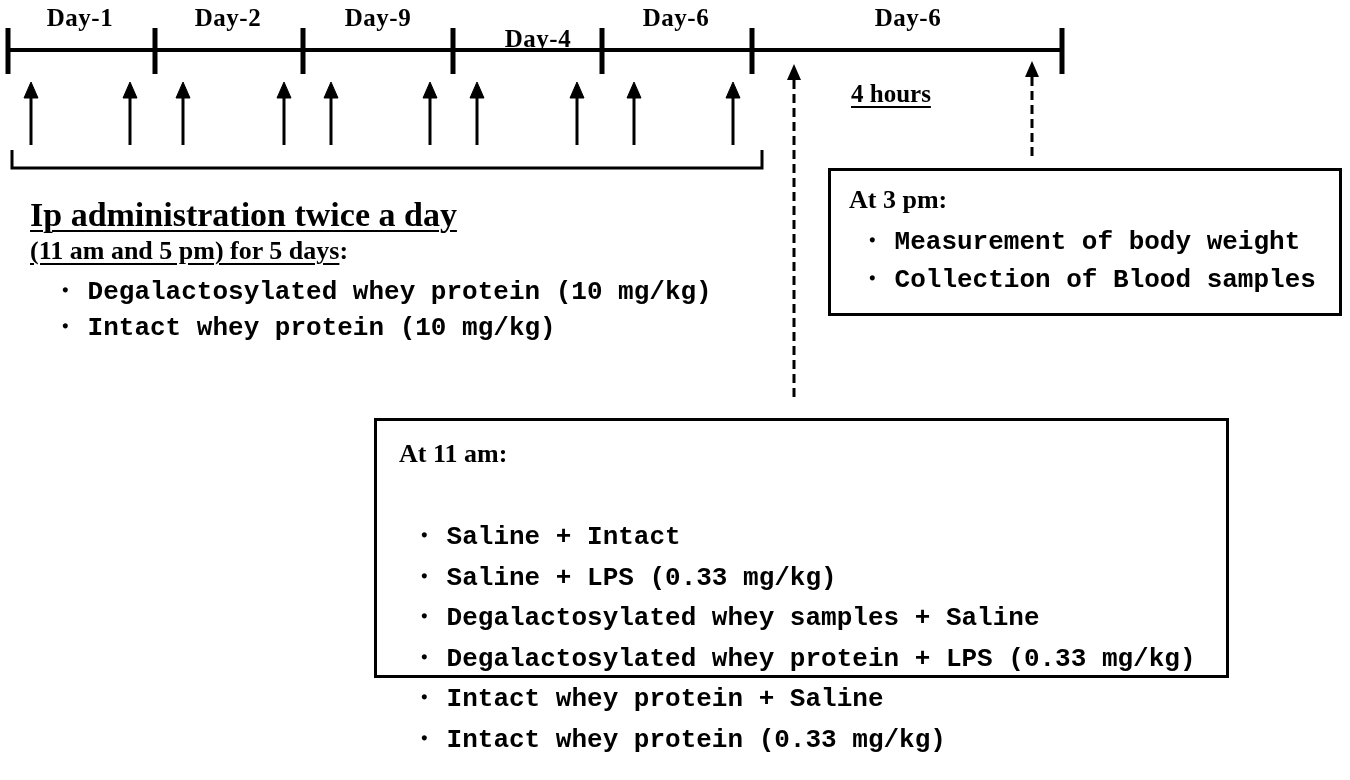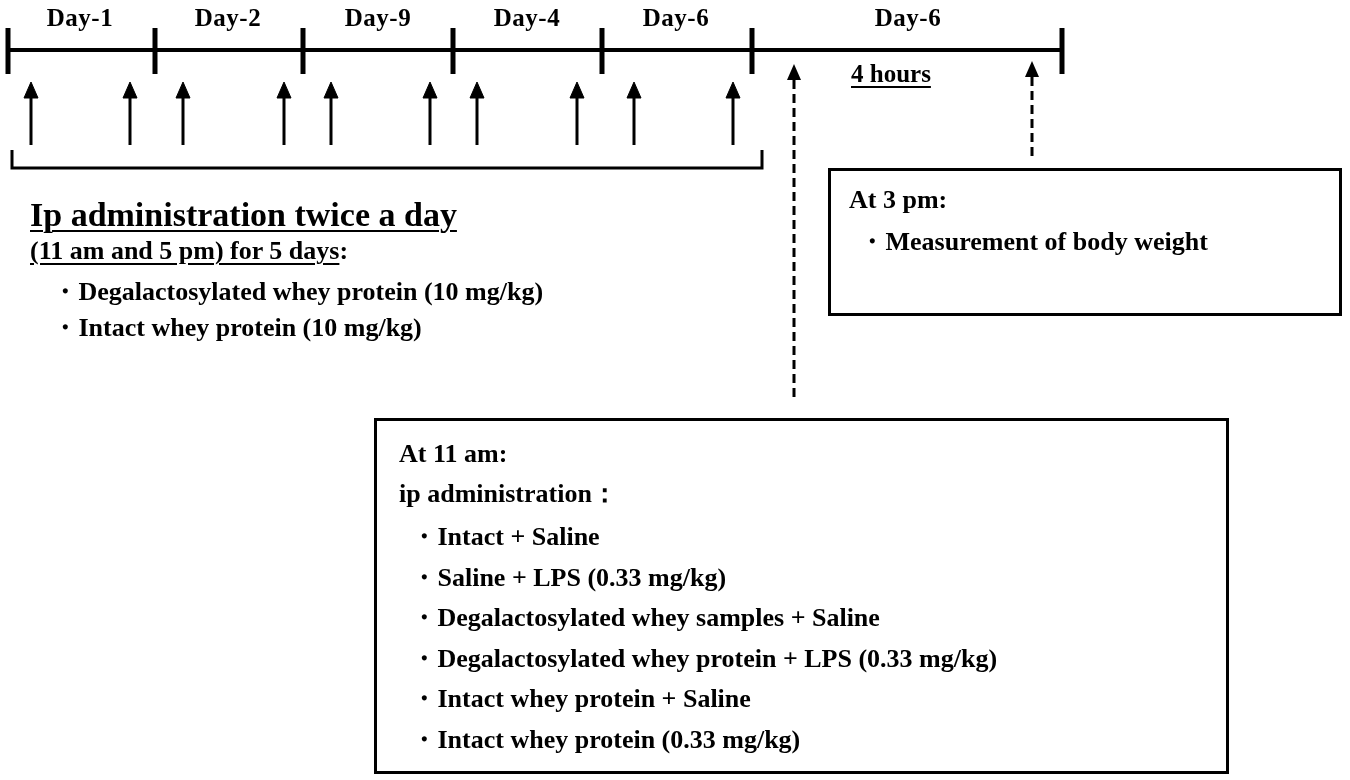--- a/index.html
+++ b/index.html
@@ -5,21 +5,21 @@
   html, body { margin:0; padding:0; background:#ffffff; }
   body { width:1350px; height:780px; position:relative; overflow:hidden;
          font-family:"Liberation Serif","DejaVu Serif",serif; color:#000; font-weight:bold; }
   svg.lines { position:absolute; left:0; top:0; width:1350px; height:780px; }
   .day-label { position:absolute; top:4px; font-size:25px; text-align:center; letter-spacing:0.5px; }
   .t { position:absolute; white-space:nowrap; }
   .ul { text-decoration:underline; text-decoration-thickness:2px; text-underline-offset:4px; }
   .box { position:absolute; border:3px solid #000; box-sizing:border-box; background:#fff; }
   .box-line { position:absolute; white-space:nowrap; font-size:26px; line-height:34px; }
   .bullet { display:inline-block; width:20px; text-align:center; }
-  .b-item { display:block; white-space:nowrap; }
+  .b-item { display:block; white-space:nowrap;font-family:Liberation Mono, monospace; }
 </style>
 </head>
 <body>
 
 <svg class="lines" viewBox="0 0 1350 780">
   <defs>
     <marker id="ah" markerWidth="10" markerHeight="12" refX="5" refY="2" orient="auto-start-reverse" markerUnits="userSpaceOnUse"></marker>
   </defs>
 
   <line x1="8" y1="50" x2="1062" y2="50" stroke="#000" stroke-width="4"></line>
@@ -86,48 +86,48 @@
 
   <g>
     <line x1="1032" y1="77" x2="1032" y2="157" stroke="#000" stroke-width="3" stroke-dasharray="9,5"></line>
     <polygon points="1025,77 1039,77 1032,61" fill="#000"></polygon>
   </g>
 </svg>
 
 <div class="day-label" style="left:30px; width:100px;text-align:center;">Day-1</div>
 <div class="day-label" style="left:178px; width:100px;">Day-2</div>
 <div class="day-label" style="left:328px; width:100px;">Day-9</div>
-<div class="day-label" style="left:477px; width:100px;">Day-4</div>
+<div class="day-label" style="left:488px; width:100px;margin-top:21px;">Day-4</div>
 <div class="day-label" style="left:626px; width:100px;">Day-6</div>
 <div class="day-label" style="left:858px; width:100px;">Day-6</div>
 
-<div class="t ul" style="left:851px; top:60px; font-size:25px;">4 hours</div>
+<div class="t ul" style="left:851px; top:80px; font-size:25px;">4 hours</div>
 
 <div>
   <div class="t ul" style="left:30px; top:196px; font-size:34px;">Ip administration  twice a day</div>
   <div class="t" style="left:30px; top:236px; font-size:26px;">
     <span class="ul">(11 am and 5 pm)  for 5 days</span><span>:</span>
   </div>
   <div class="t" style="left:52px; top:274px; font-size:26px; line-height:36px;">
     <span class="b-item"><span class="bullet">・</span> <span>Degalactosylated whey protein  (10 mg/kg)</span></span>
     <span class="b-item"><span class="bullet">・</span> <span>Intact whey protein  (10 mg/kg)</span></span>
   </div>
 </div>
 
 <div class="box" style="left:828px; top:168px; width:514px; height:148px;">
   <div class="box-line" style="left:18px; top:12px;">At 3 pm:</div>
   <div class="box-line" style="left:28px; top:52px; line-height:38px;">
     <span class="b-item"><span class="bullet">・</span> <span>Measurement of body weight</span></span>
+    <span class="b-item"><span class="bullet">・</span> <span>Collection of Blood samples</span></span>
   </div>
 </div>
 
-<div class="box" style="left:374px; top:418px; width:855px; height:356px;">
+<div class="box" style="left:374px; top:418px; width:855px; height:260px;">
   <div class="box-line" style="left:22px; top:16px;">At 11 am:</div>
-  <div class="box-line" style="left:22px; top:56px;">ip administration：</div>
   <div class="box-line" style="left:34px; top:96px; line-height:40.5px;">
-    <span class="b-item"><span class="bullet">・</span> <span>Intact + Saline</span></span>
+    <span class="b-item"><span class="bullet">・</span> <span>Saline + Intact</span></span>
     <span class="b-item"><span class="bullet">・</span> <span>Saline + LPS (0.33 mg/kg)</span></span>
     <span class="b-item"><span class="bullet">・</span> <span>Degalactosylated whey samples  + Saline</span></span>
     <span class="b-item"><span class="bullet">・</span> <span>Degalactosylated whey protein  + LPS (0.33 mg/kg)</span></span>
     <span class="b-item"><span class="bullet">・</span> <span>Intact whey protein  + Saline</span></span>
     <span class="b-item"><span class="bullet">・</span> <span>Intact whey protein  (0.33 mg/kg)</span></span>
   </div>
 </div>
 
 </body></html>

